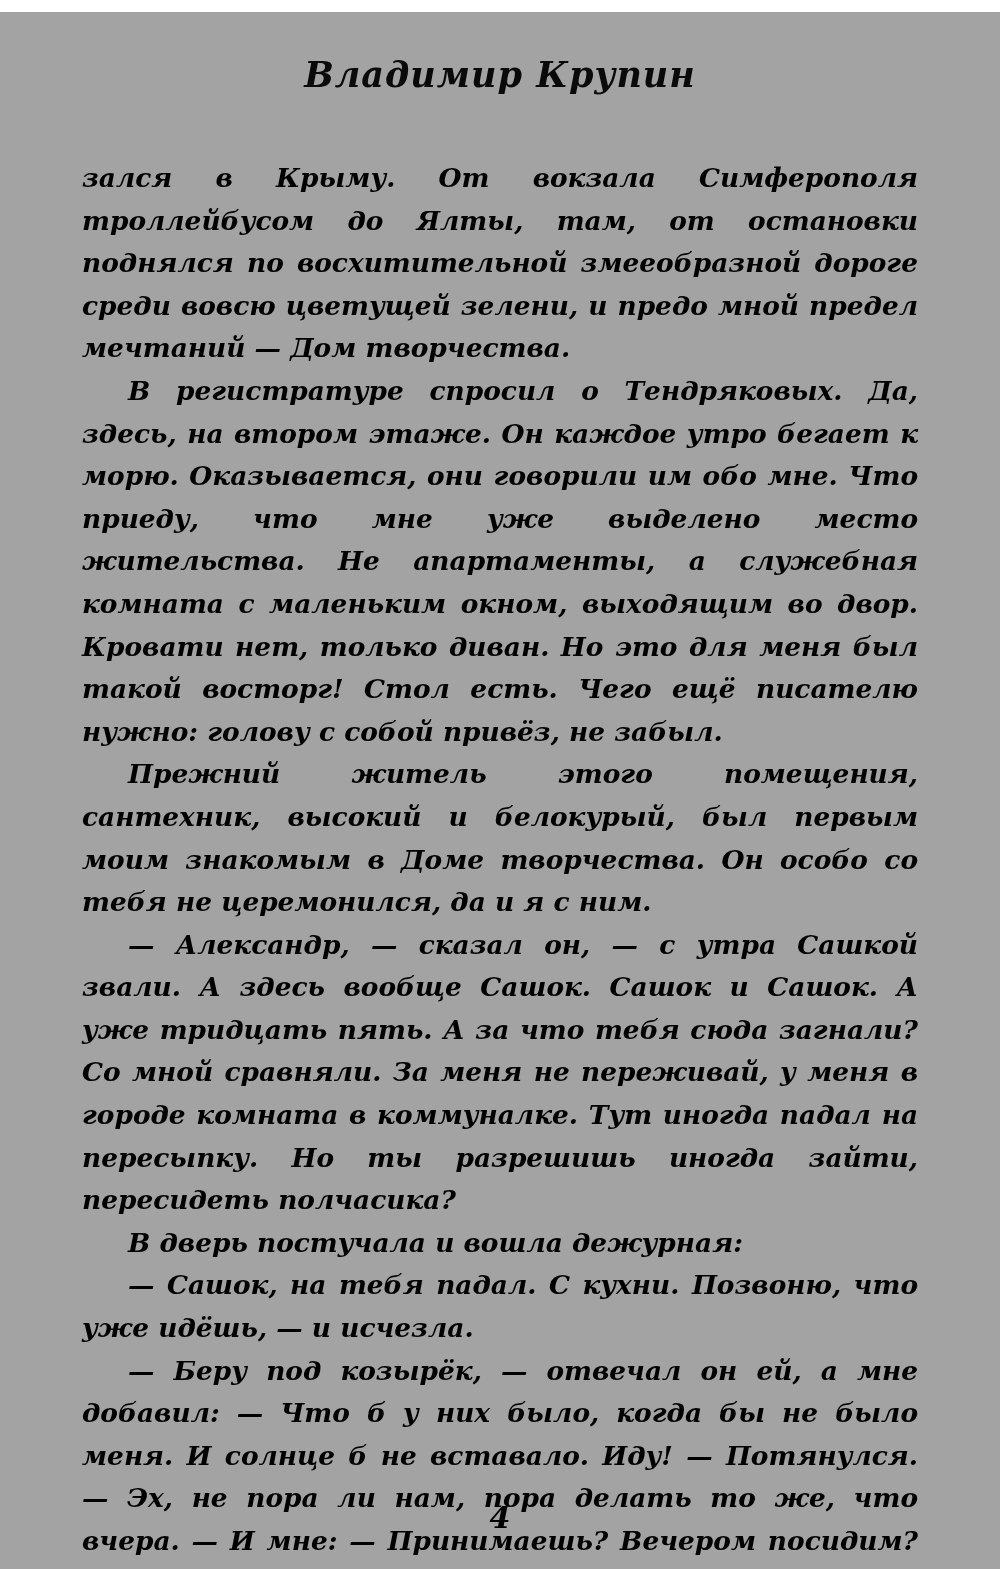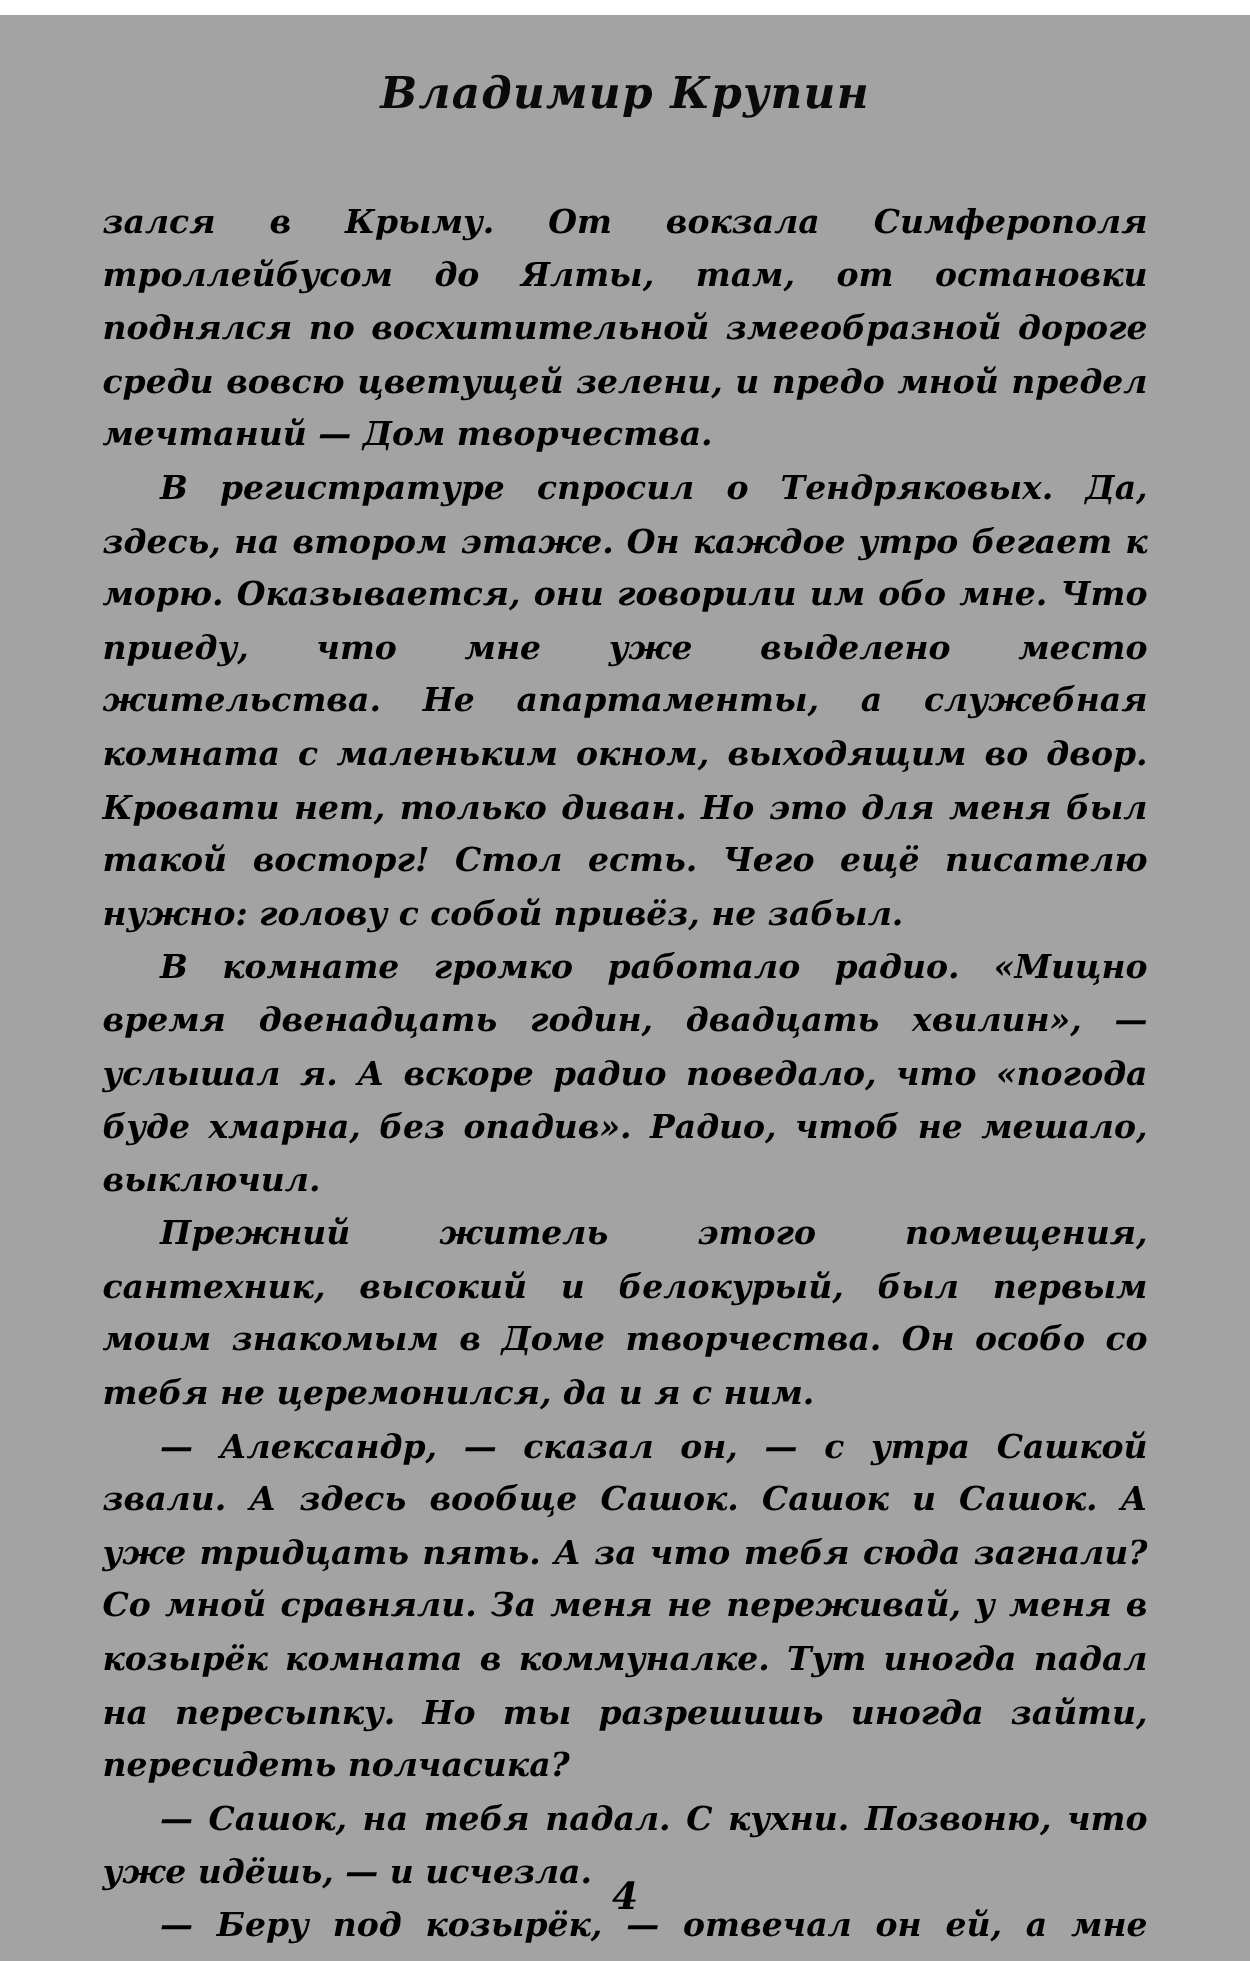--- a/index.html
+++ b/index.html
@@ -61,22 +61,22 @@
 </head>
 <body>
 
 <div class="page">
 
   <div class="running-head">Владимир Крупин</div>
 
   <div class="body-text">
     <p class="noindent">зался в Крыму. От вокзала Симферополя троллейбусом до Ялты, там, от остановки поднялся по восхитительной змееобразной дороге среди вовсю цветущей зелени, и предо мной предел мечтаний — Дом творчества.</p>
     <p>В регистратуре спросил о Тендряковых. Да, здесь, на втором этаже. Он каждое утро бегает к морю. Оказывается, они говорили им обо мне. Что приеду, что мне уже выделено место жительства. Не апартаменты, а служебная комната с маленьким окном, выходящим во двор. Кровати нет, только диван. Но это для меня был такой восторг! Стол есть. Чего ещё писателю нужно: голову с собой привёз, не забыл.</p>
-    <p>В комнате громко работало радио. «Мицно время двенадцать годин, двадцать хвилин», — услышал я. А вскоре радио поведало, что «погода буде хмарна, без опадив». Радио, чтоб не мешало, выключил.</p>
     <p>Прежний житель этого помещения, сантехник, высокий и белокурый, был первым моим знакомым в Доме творчества. Он особо со тебя не церемонился, да и я с ним.</p>
-    <p>— Александр, — сказал он, — с утра Сашкой звали. А здесь вообще Сашок. Сашок и Сашок. А уже тридцать пять. А за что тебя сюда загнали? Со мной сравняли. За меня не переживай, у меня в козырёк комната в коммуналке. Тут иногда падал на пересыпку. Но ты разрешишь иногда зайти, пересидеть полчасика?</p>
+    <p>— Александр, — сказал он, — с утра Сашкой звали. А здесь вообще Сашок. Сашок и Сашок. А уже тридцать пять. А за что тебя сюда загнали? Со мной сравняли. За меня не переживай, у меня в городе комната в коммуналке. Тут иногда падал на пересыпку. Но ты разрешишь иногда зайти, пересидеть полчасика?</p>
+    <p>В дверь постучала и вошла дежурная:</p>
     <p>— Сашок, на тебя падал. С кухни. Позвоню, что уже идёшь, — и исчезла.</p>
     <p>— Беру под козырёк, — отвечал он ей, а мне добавил: — Что б у них было, когда бы не было меня. И солнце б не вставало. Иду! — Потянулся. — Эх, не пора ли нам, пора делать то же, что вчера. — И мне: — Принимаешь? Вечером посидим? А? Земеля! Душа винтом! Тут у меня и стакан свой персональный. И один запасной. Пользуйся. Не давай им простаивать.</p>
   </div>
 
   <div class="folio">4</div>
 
 </div>
 
 </body></html>

